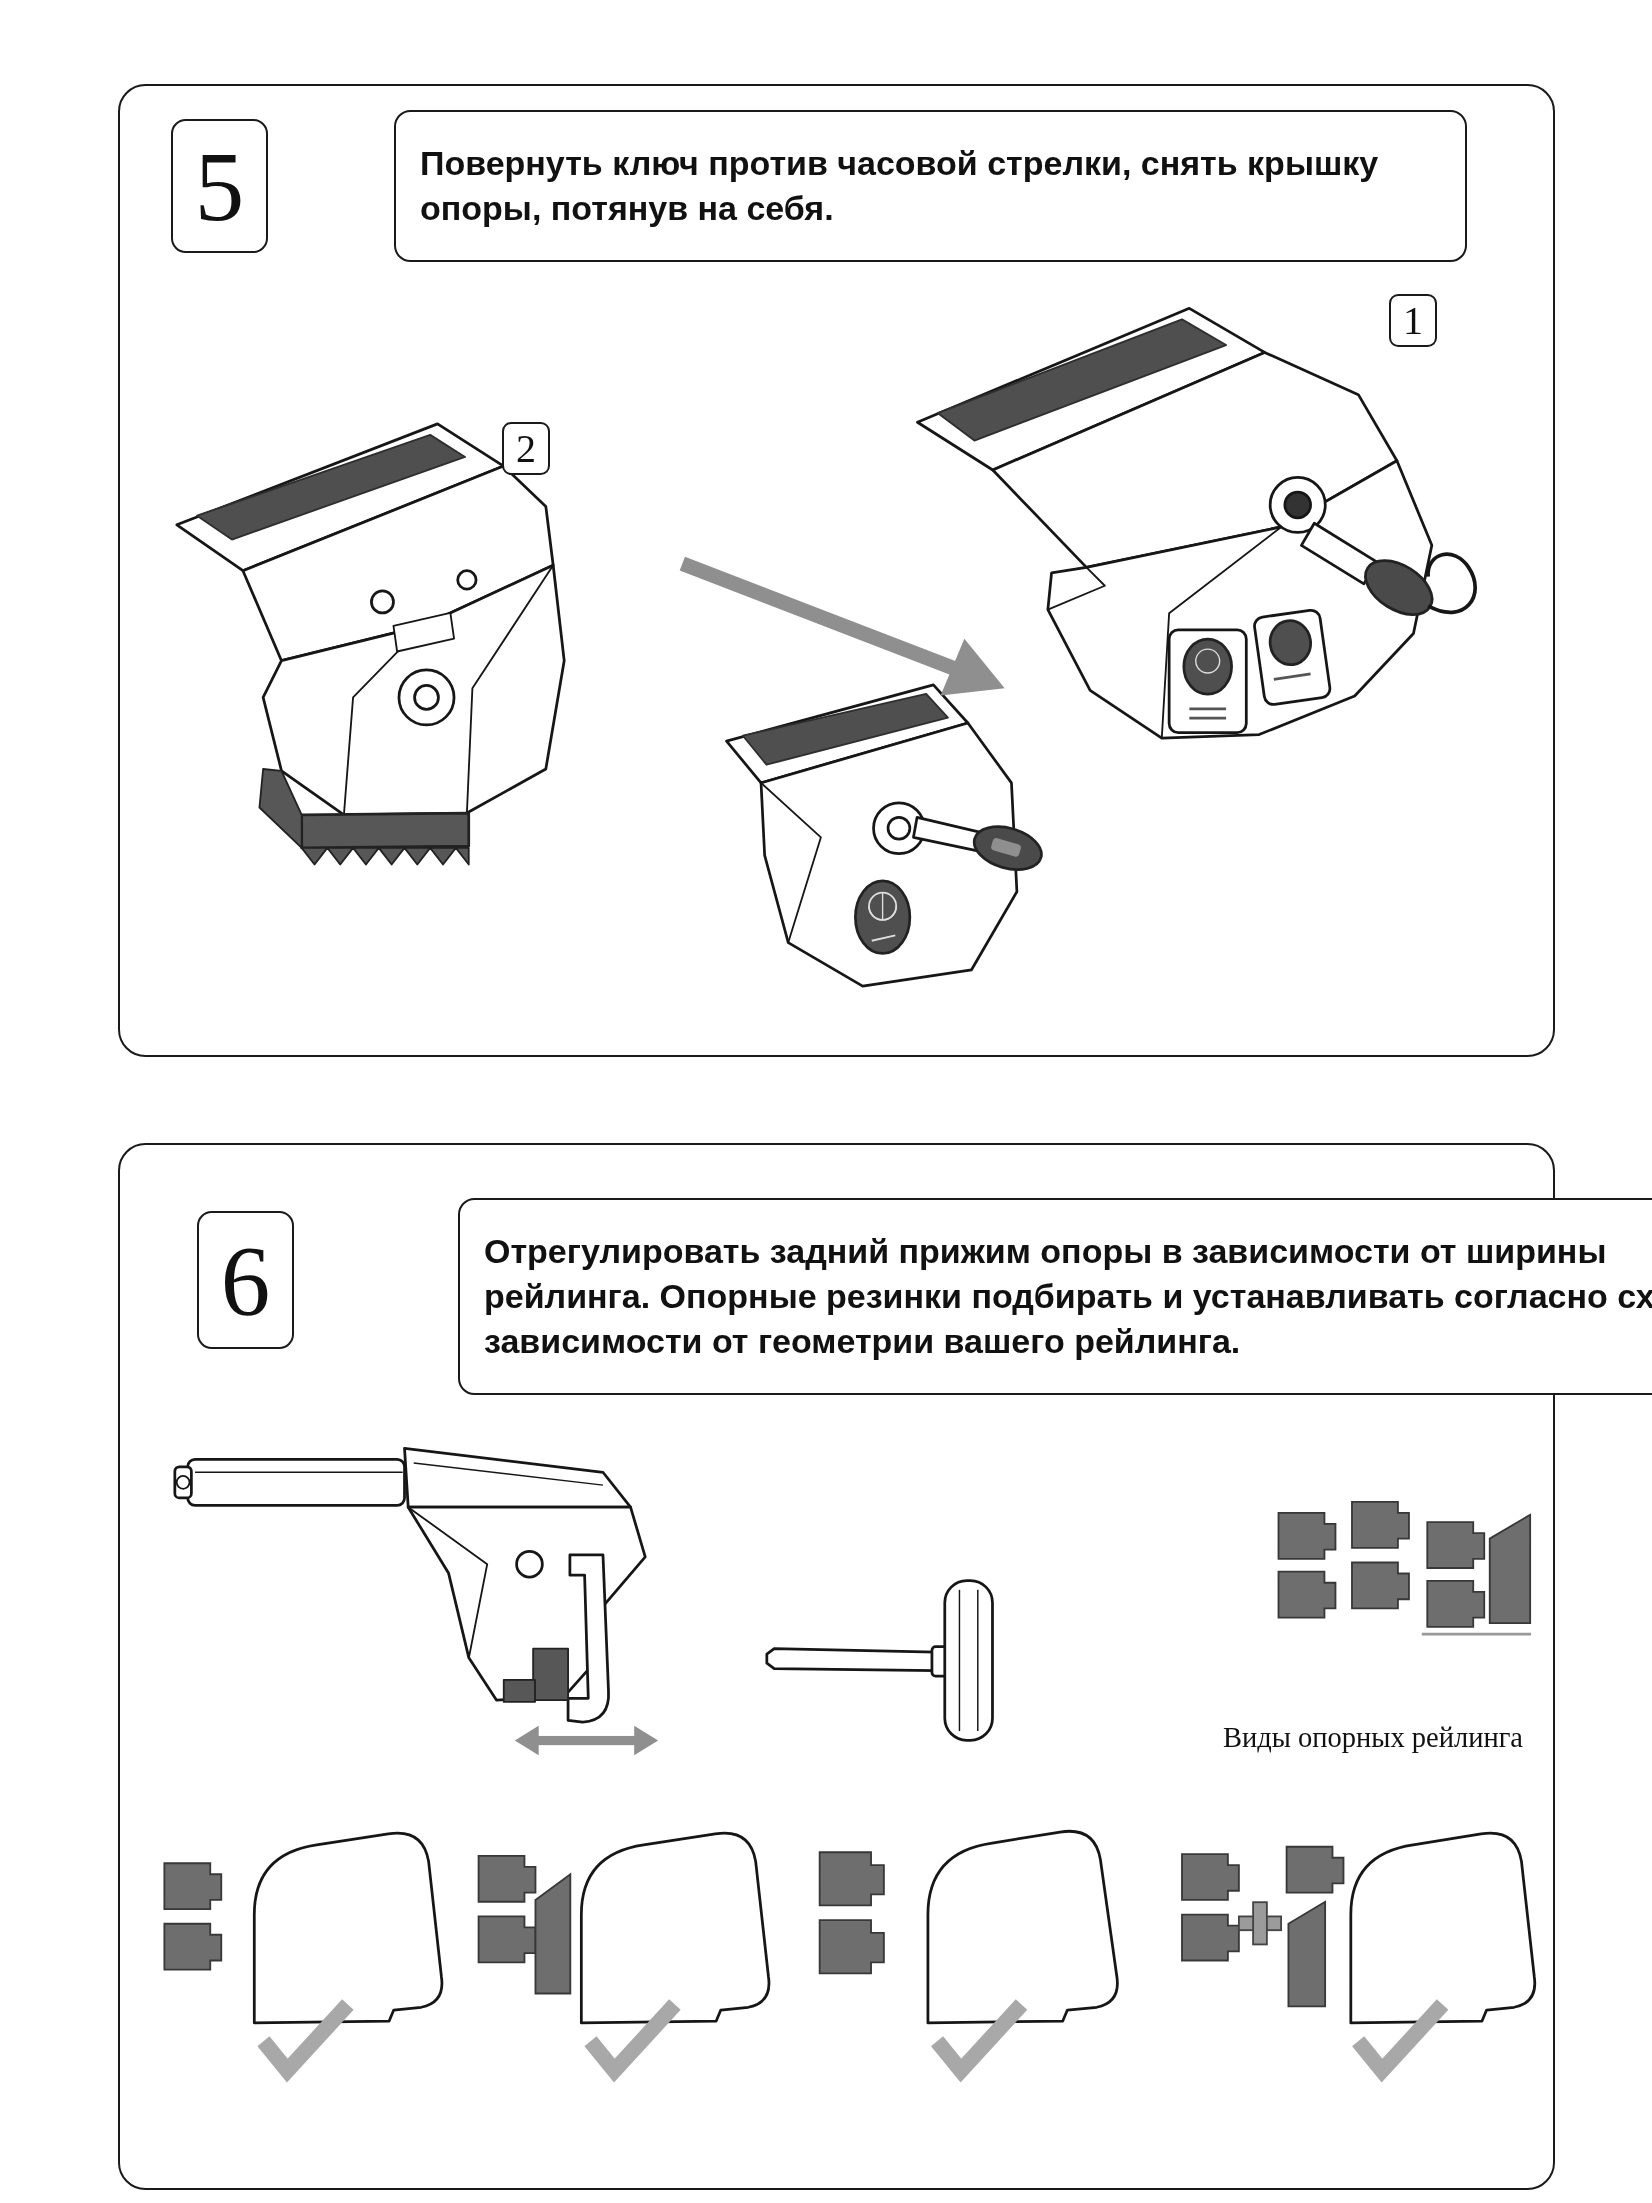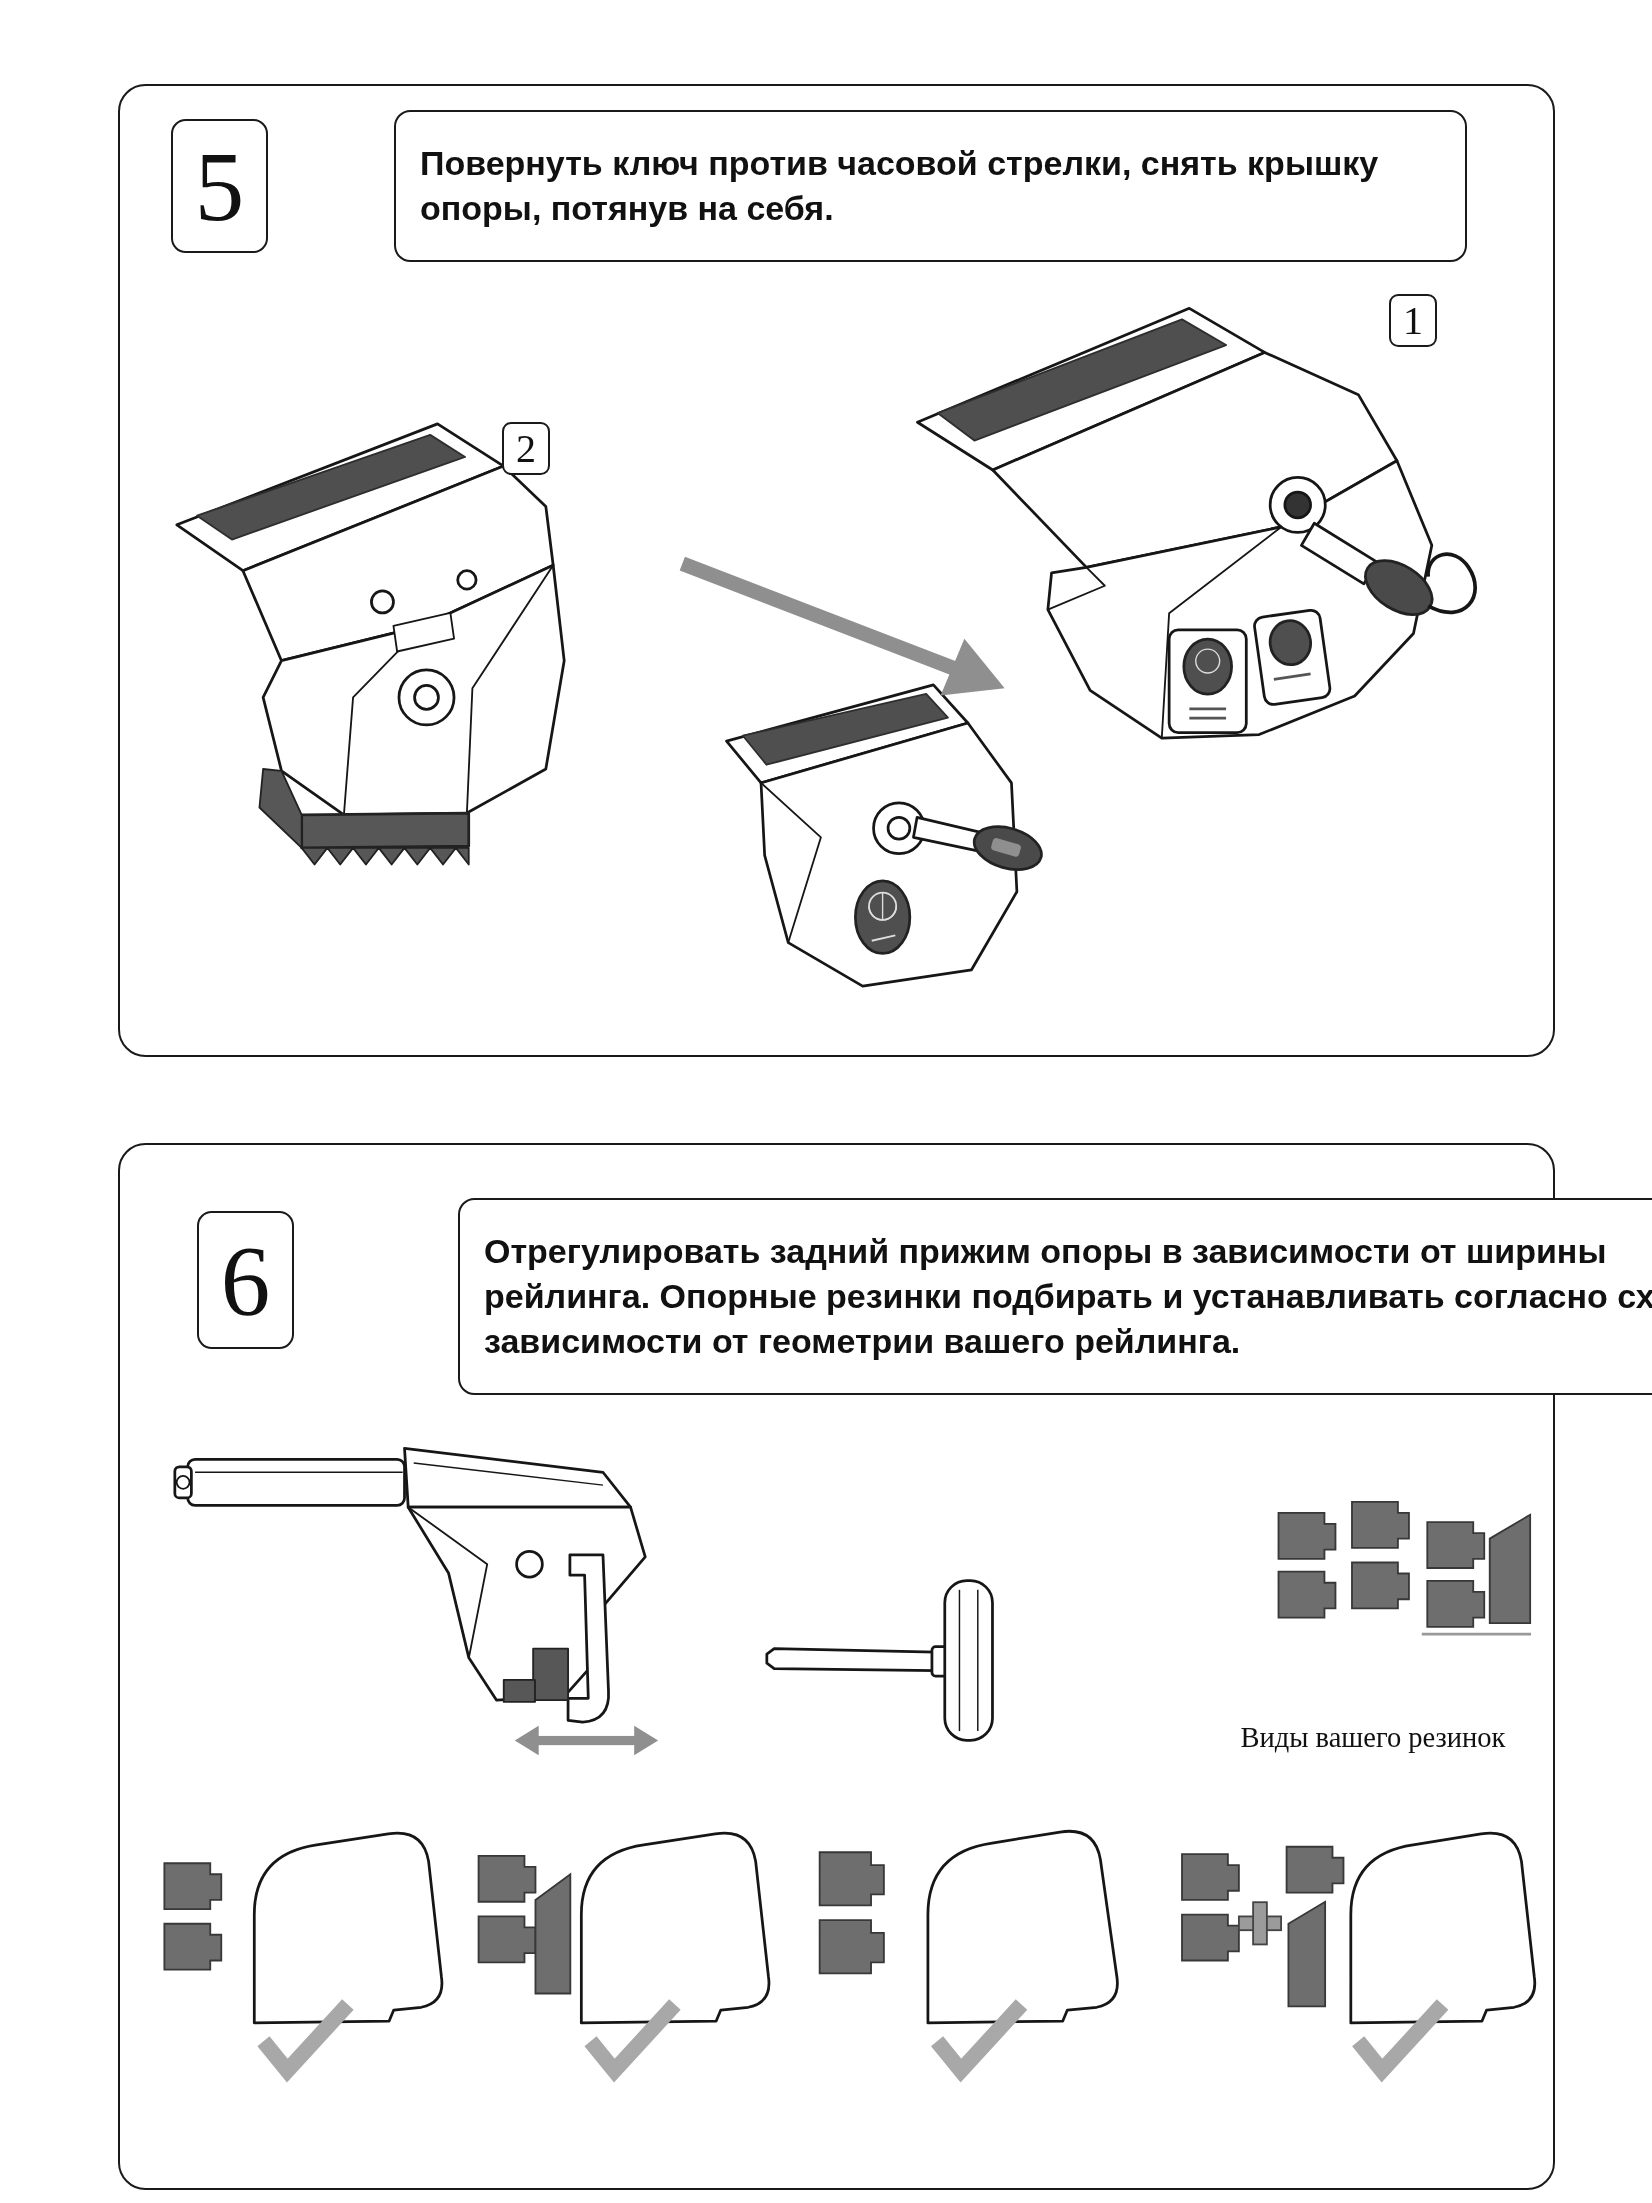--- a/index.html
+++ b/index.html
@@ -229,21 +229,21 @@
       <use href="#padA" x="6" y="28"></use>
       <use href="#padA" x="6" y="92"></use>
       <use href="#padA" x="86" y="16"></use>
       <use href="#padA" x="86" y="82"></use>
       <use href="#padA" x="168" y="38"></use>
       <use href="#padA" x="168" y="102"></use>
       <use href="#padW" x="236" y="30"></use>
       <line x1="162" y1="160" x2="281" y2="160" stroke="#999999" stroke-width="3"></line>
     </svg>
 
-    <div class="pads-caption">Виды вашего резинок</div>
+    <div class="pads-caption">Виды опорных рейлинга</div>
 
     <div class="option option-1">
       <svg viewBox="0 0 332 315">
         <g fill="#6e6e6e" stroke="#383838" stroke-width="2">
           <polygon points="10,70 60,70 60,82 72,82 72,110 60,110 60,120 10,120"></polygon>
           <polygon points="10,136 60,136 60,148 72,148 72,176 60,176 60,186 10,186"></polygon>
         </g>
         <path d="M108,244 L108,126 Q108,60 176,50 L254,38 Q292,32 298,68 L312,194 Q316,222 290,227 L260,230 L255,242 Z" fill="#ffffff" stroke="#161616" stroke-width="3" stroke-linejoin="round"></path>
         <path d="M118,264 L144,296 L210,224" stroke="#a8a8a8" stroke-width="17" fill="none"></path>
       </svg>

